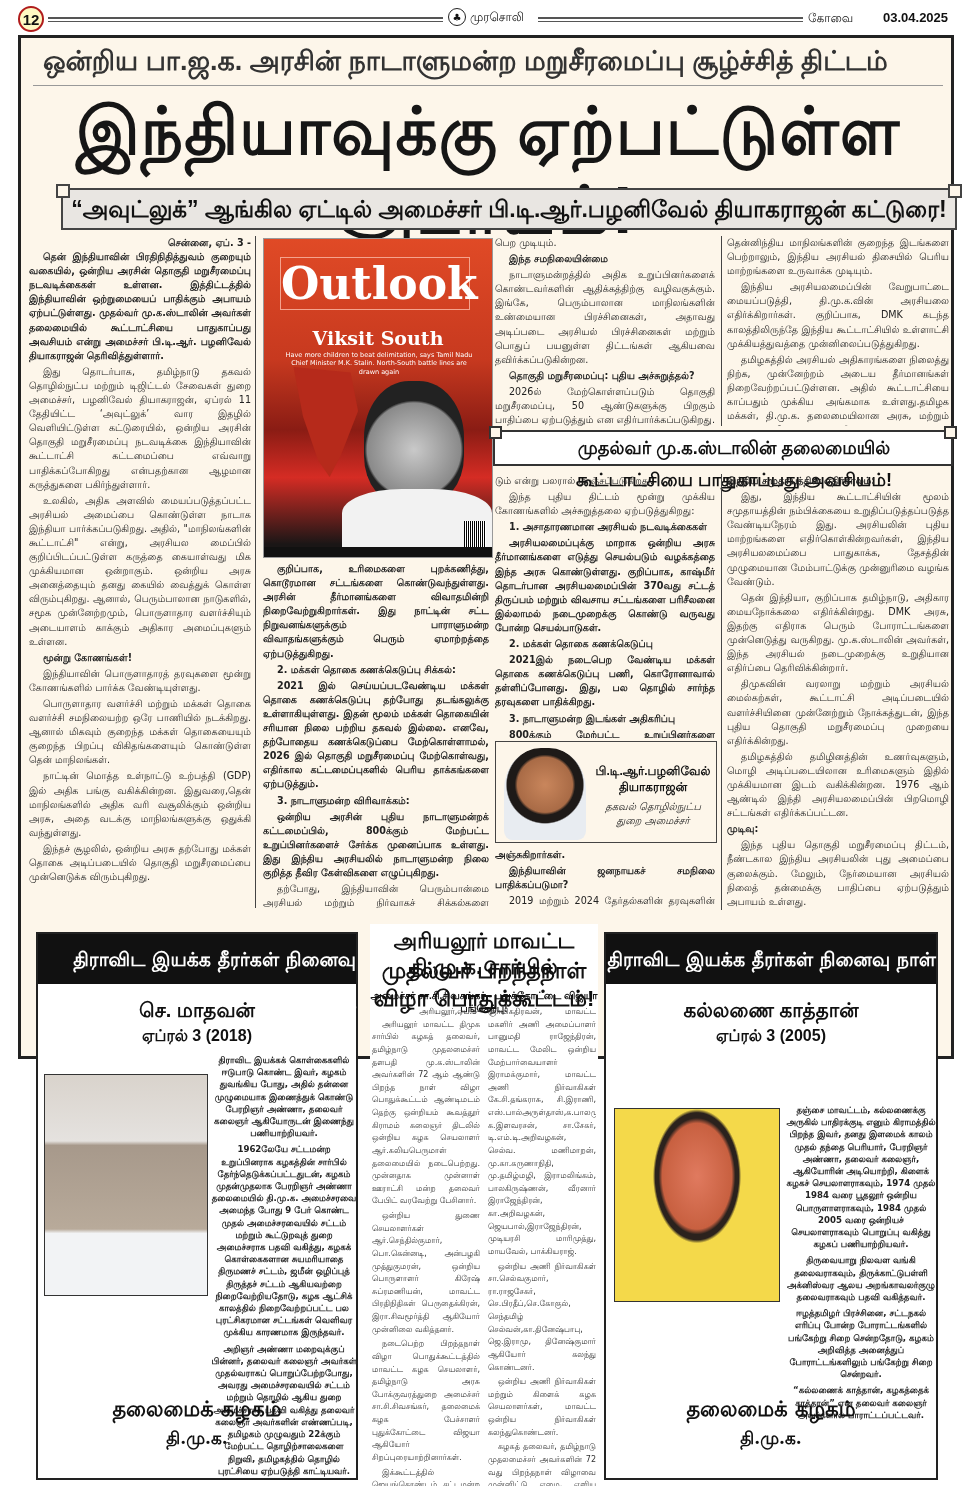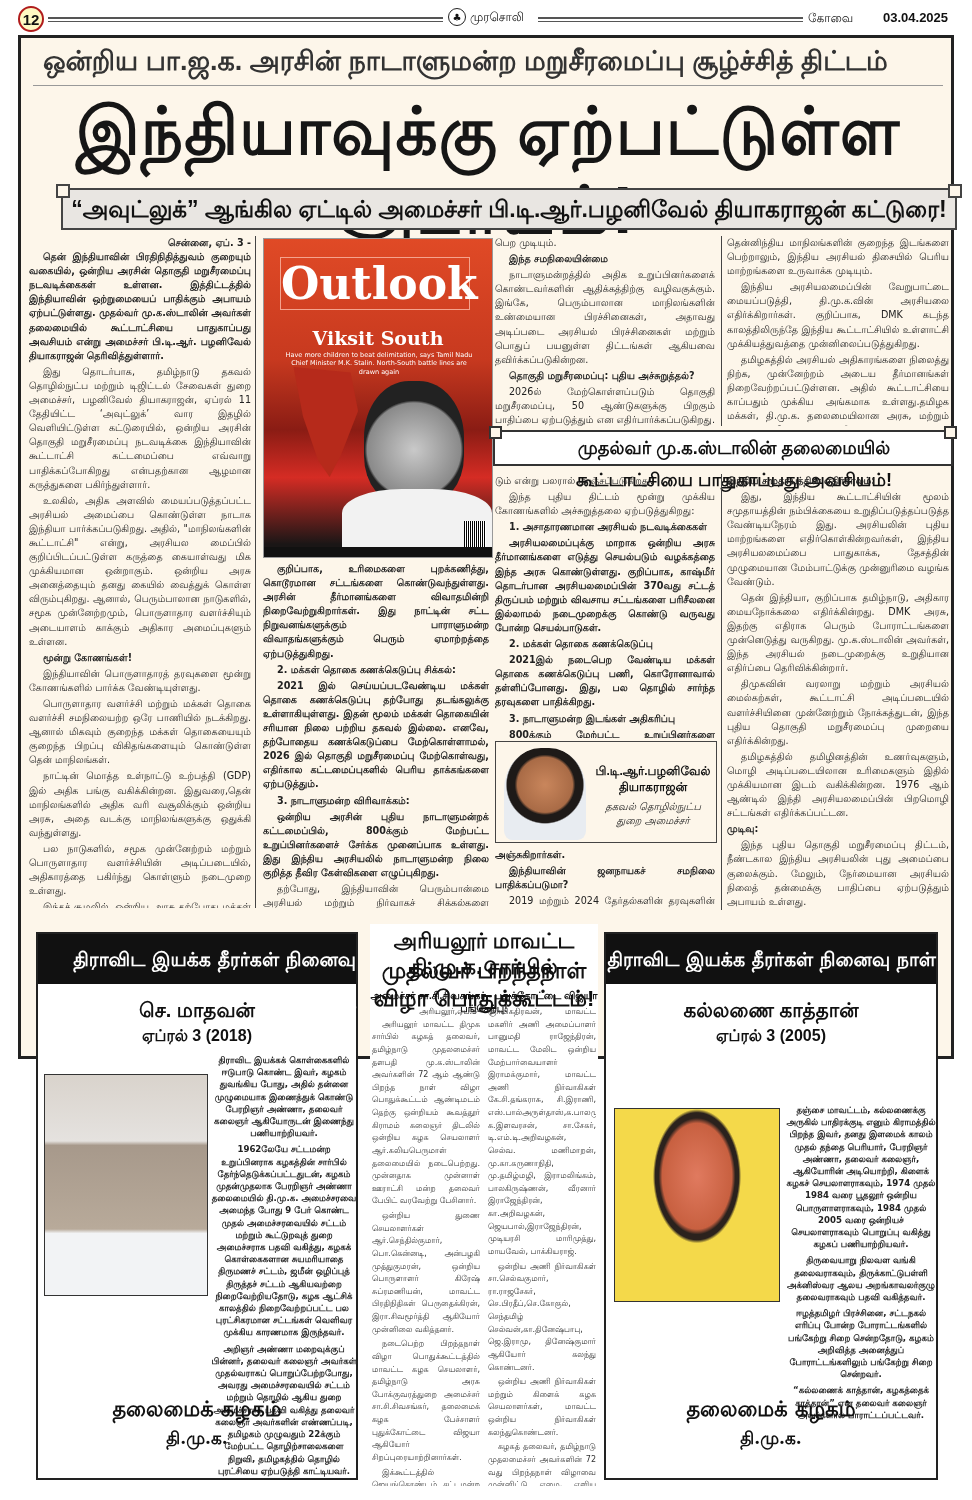--- a/index.html
+++ b/index.html
@@ -86,21 +86,20 @@
 
   <div class="abs col" style="left:8px;top:198px;width:222px;height:672px;">
     <div class="dl">சென்னை, ஏப். 3 -</div>
     <p class="b">தென் இந்தியாவின் பிரதிநிதித்துவம் குறையும் வகையில், ஒன்றிய அரசின் தொகுதி மறுசீரமைப்பு நடவடிக்கைகள் உள்ளன. இத்திட்டத்தில் இந்தியாவின் ஒற்றுமையைப் பாதிக்கும் அபாயம் ஏற்பட்டுள்ளது. முதல்வர் மு.க.ஸ்டாலின் அவர்கள் தலைமையில் கூட்டாட்சியை பாதுகாப்பது அவசியம் என்று அமைச்சர் பி.டி.ஆர். பழனிவேல் தியாகராஜன் தெரிவித்துள்ளார்.</p>
     <p>இது தொடர்பாக, தமிழ்நாடு தகவல் தொழில்நுட்ப மற்றும் டிஜிட்டல் சேவைகள் துறை அமைச்சர், பழனிவேல் தியாகராஜன், ஏப்ரல் 11 தேதியிட்ட ‘அவுட்லுக்’ வார இதழில் வெளியிட்டுள்ள கட்டுரையில், ஒன்றிய அரசின் தொகுதி மறுசீரமைப்பு நடவடிக்கை இந்தியாவின் கூட்டாட்சி கட்டமைப்பை எவ்வாறு பாதிக்கப்போகிறது என்பதற்கான ஆழமான கருத்துகளை பகிர்ந்துள்ளார்.</p>
     <p>உலகில், அதிக அளவில் மையப்படுத்தப்பட்ட அரசியல் அமைப்பை கொண்டுள்ள நாடாக இந்தியா பார்க்கப்படுகிறது. அதில், "மாநிலங்களின் கூட்டாட்சி" என்று, அரசியல மைப்பில் குறிப்பிடப்பட்டுள்ள கருத்தை கையாள்வது மிக முக்கியமான ஒன்றாகும். ஒன்றிய அரசு அனைத்தையும் தனது கையில் வைத்துக் கொள்ள விரும்புகிறது. ஆனால், பெரும்பாலான நாடுகளில், சமூக முன்னேற்றமும், பொருளாதார வளர்ச்சியும் அடையாளம் காக்கும் அதிகார அமைப்புகளும் உள்ளன.</p>
     <p class="h">மூன்று கோணங்கள்!</p>
     <p>இந்தியாவின் பொருளாதாரத் தரவுகளை மூன்று கோணங்களில் பார்க்க வேண்டியுள்ளது.</p>
     <p>பொருளாதார வளர்ச்சி மற்றும் மக்கள் தொகை வளர்ச்சி சமநிலையற்ற ஒரே பாணியில் நடக்கிறது. ஆனால் மிகவும் குறைந்த மக்கள் தொகையையும் குறைந்த பிறப்பு விகிதங்களையும் கொண்டுள்ள தென் மாநிலங்கள்.</p>
     <p>நாட்டின் மொத்த உள்நாட்டு உற்பத்தி (GDP) இல் அதிக பங்கு வகிக்கின்றன. இதுவரை,தென் மாநிலங்களில் அதிக வரி வசூலிக்கும் ஒன்றிய அரசு, அதை வடக்கு மாநிலங்களுக்கு ஒதுக்கி வந்துள்ளது.</p>
-    <p>பல நாடுகளில், சமூக முன்னேற்றம் மற்றும் பொருளாதார வளர்ச்சியின் அடிப்படையில், அதிகாரத்தை பகிர்ந்து கொள்ளும் நடைமுறை உள்ளது.</p>
     <p>இந்தச் சூழலில், ஒன்றிய அரசு தற்போது மக்கள் தொகை அடிப்படையில் தொகுதி மறுசீரமைப்பை முன்னெடுக்க விரும்புகிறது.</p>
 
   </div>
   <div class="abs vline" style="left:234px;top:198px;height:672px;"></div>
 
   <div class="abs cover">
     <div class="brand">Outlook</div>
     <div class="tag">Viksit South</div>
     <div class="blurb">Have more children to beat delimitation, says Tamil Nadu Chief Minister M.K. Stalin. North-South battle lines are drawn again</div>
     <div class="map"></div>

